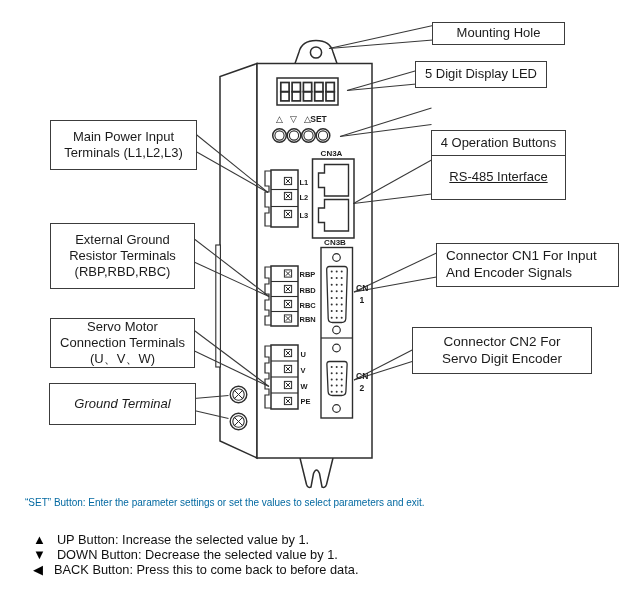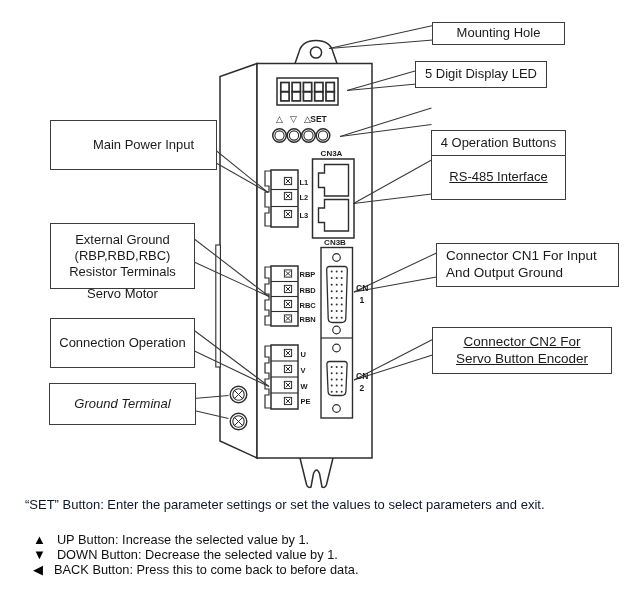--- a/index.html
+++ b/index.html
@@ -4,21 +4,21 @@
 <style>
   html,body{margin:0;padding:0;background:#fff;}
   .stage{position:relative;width:630px;height:611px;background:#fff;overflow:hidden;
          font-family:"Liberation Sans",sans-serif;color:#1c1c1c;}
   svg.artwork{position:absolute;left:0;top:0;}
   .callout{position:absolute;border:1.6px solid #3c3c3c;background:#fff;
            display:flex;flex-direction:column;justify-content:center;align-items:center;
            text-align:center;font-size:13px;line-height:1.25;color:#1b1b1b;}
   .callout.align-left{align-items:flex-start;text-align:left;padding-left:9px;}
   .callout.big{font-size:13.5px;}
-  .footer-set{position:absolute;left:25px;top:497px;font-size:13px;color:#0f172a;}
+  .footer-set{position:absolute;left:25px;top:497px;font-size:10px;color:#0369a1;}
   .bullet-row{position:absolute;left:33px;display:flex;align-items:center;gap:11px;
               font-size:12.8px;color:#111;}
   .bullet-glyph{font-size:13px;line-height:1;color:#000;}
   svg text{font-family:"Liberation Sans",sans-serif;}
 </style>
 </head>
 <body>
 
 <div class="stage">
 
@@ -239,56 +239,57 @@
       <text x="299.5" y="292.5">RBD</text>
       <text x="299.5" y="307.5">RBC</text>
       <text x="299.5" y="321.5">RBN</text>
       <text x="300.5" y="356.5">U</text>
       <text x="300.5" y="372.5">V</text>
       <text x="300.5" y="388.5">W</text>
       <text x="300.5" y="404">PE</text>
     </g>
   </svg>
 
-  <div class="callout" style="left:50px;top:120px;width:145px;height:48px;padding-left:20px;">
+  <div class="callout" style="left:50px;top:120px;width:145px;height:48px;">
     <div>Main Power Input</div>
+    <div>Terminals (L1,L2,L3)</div>
   </div>
   <div class="callout" style="left:50px;top:223px;width:143px;height:64px;">
     <div>External Ground</div>
+    <div>Resistor Terminals</div>
     <div>(RBP,RBD,RBC)</div>
-    <div>Resistor Terminals</div>
-  </div>
-  <div class="callout" style="left:50px;top:318px;width:143px;height:48px;gap:33px;">
+  </div>
+  <div class="callout" style="left:50px;top:318px;width:143px;height:48px;">
     <div>Servo Motor</div>
-    <div>Connection Operation</div>
+    <div>Connection Terminals</div>
     <div>(U、V、W)</div>
   </div>
   <div class="callout" style="left:49px;top:383px;width:145px;height:40px;font-style:italic;">
     <div>Ground Terminal</div>
   </div>
 
   <div class="callout" style="left:432px;top:22px;width:131px;height:21px;">
     <div>Mounting Hole</div>
   </div>
   <div class="callout" style="left:415px;top:61px;width:130px;height:25px;">
     <div>5 Digit Display LED</div>
   </div>
   <div class="callout" style="left:431px;top:104px;width:133px;height:24px;margin-top:26px;">
     <div>4 Operation Buttons</div>
   </div>
   <div class="callout" style="left:431px;top:155px;width:133px;height:43px;text-decoration:underline;">
     <div>RS-485 Interface</div>
   </div>
   <div class="callout align-left big" style="left:436px;top:243px;width:172px;height:42px;">
     <div>Connector CN1 For Input</div>
-    <div>And Output Ground</div>
-  </div>
-  <div class="callout big" style="left:432px;top:327px;width:178px;height:45px;text-decoration:underline;">
+    <div>And Encoder Signals</div>
+  </div>
+  <div class="callout big" style="left:412px;top:327px;width:178px;height:45px;">
     <div>Connector CN2 For</div>
-    <div>Servo Button Encoder</div>
+    <div>Servo Digit Encoder</div>
   </div>
 
   <div class="footer-set">“SET” Button: Enter the parameter settings or set the values to select parameters and exit.</div>
   <div class="bullet-row" style="top:532px;">
     <span class="bullet-glyph">▲</span>
     <span>UP Button: Increase the selected value by 1.</span>
   </div>
   <div class="bullet-row" style="top:547px;">
     <span class="bullet-glyph">▼</span>
     <span>DOWN Button: Decrease the selected value by 1.</span>

